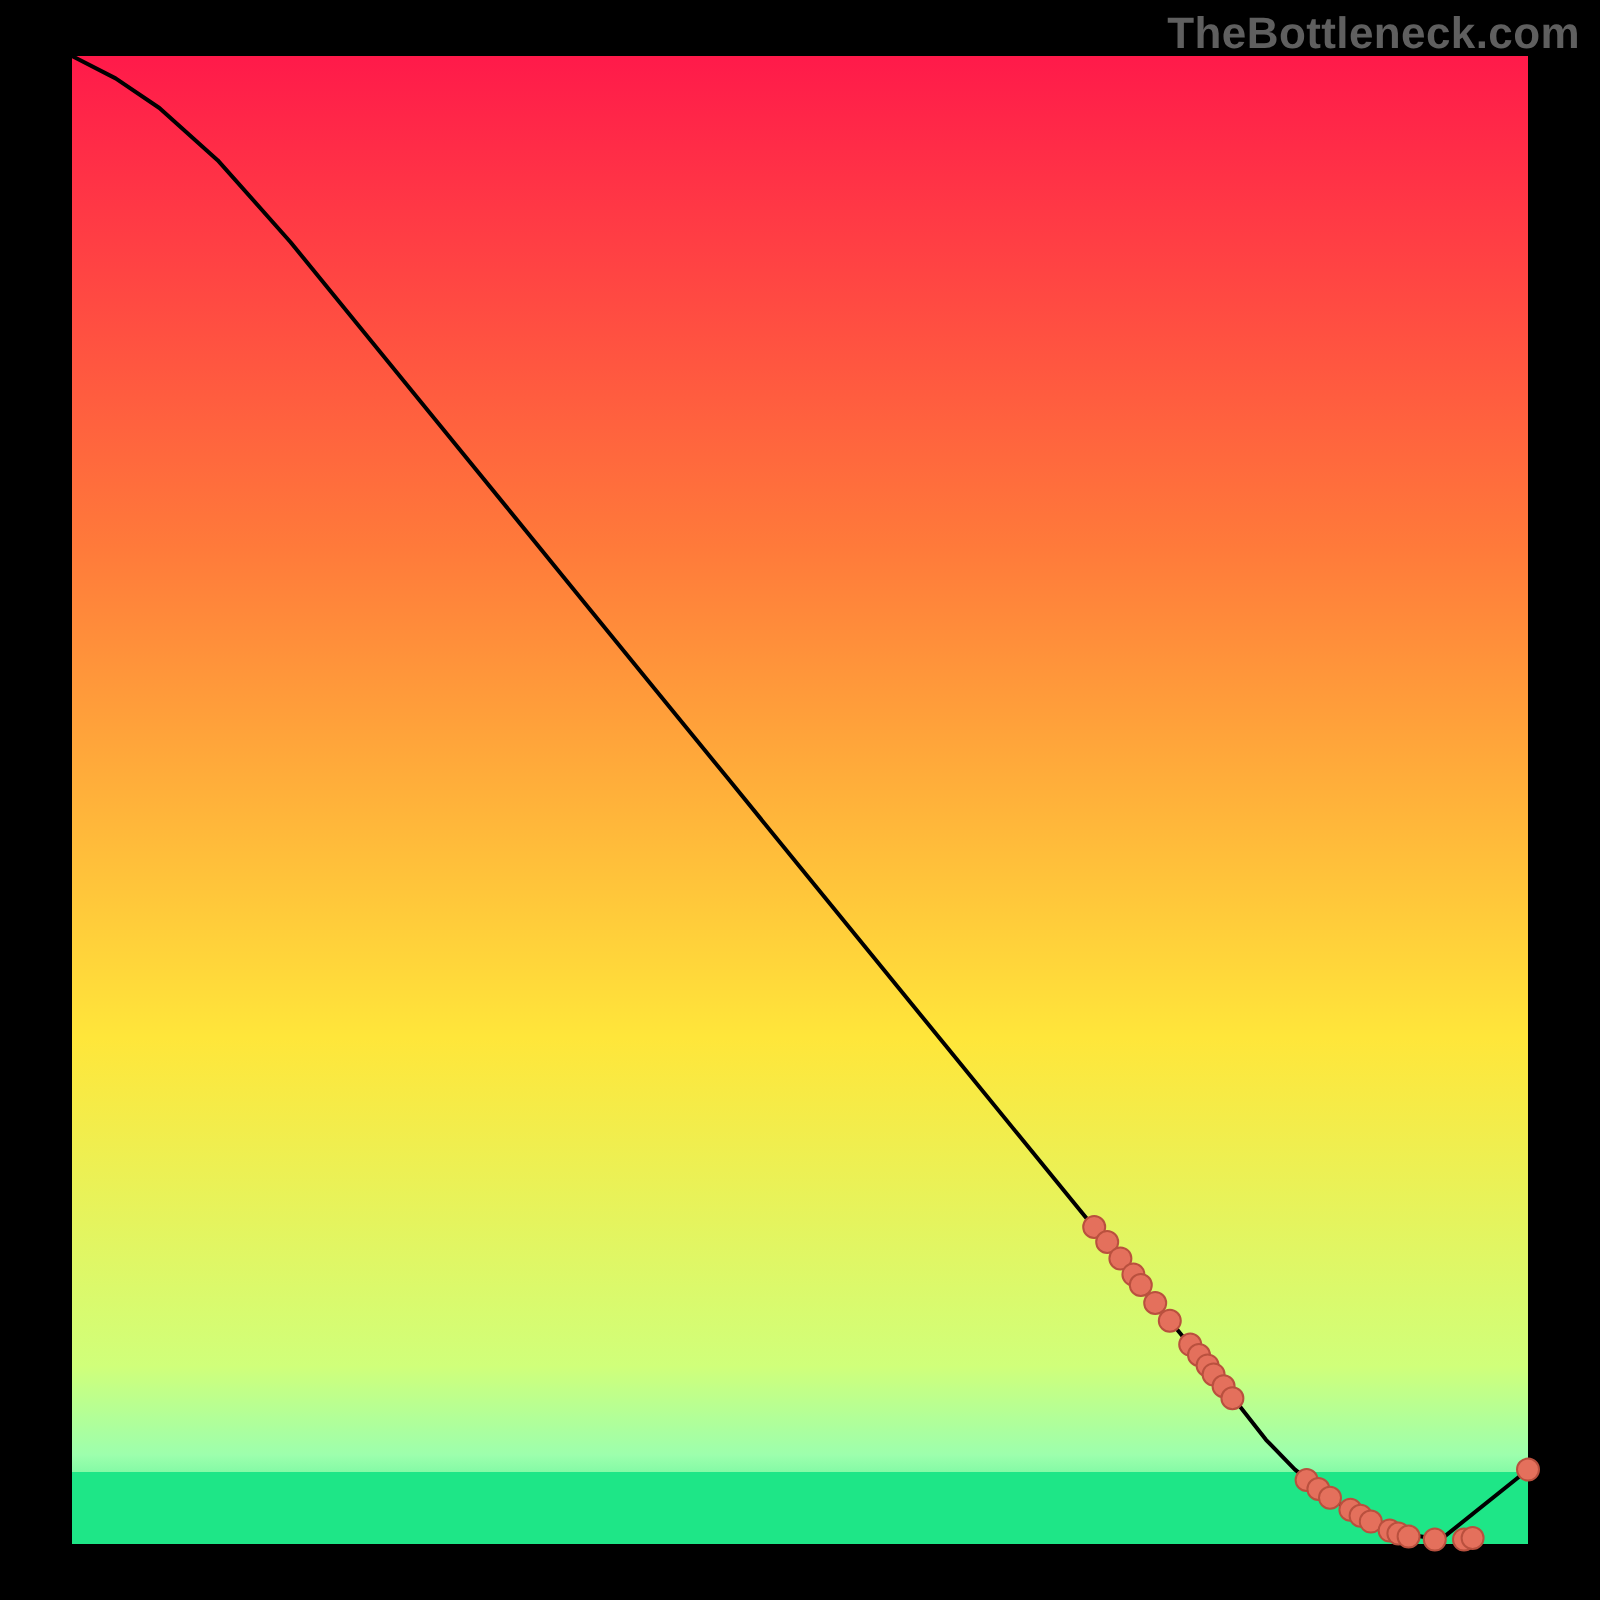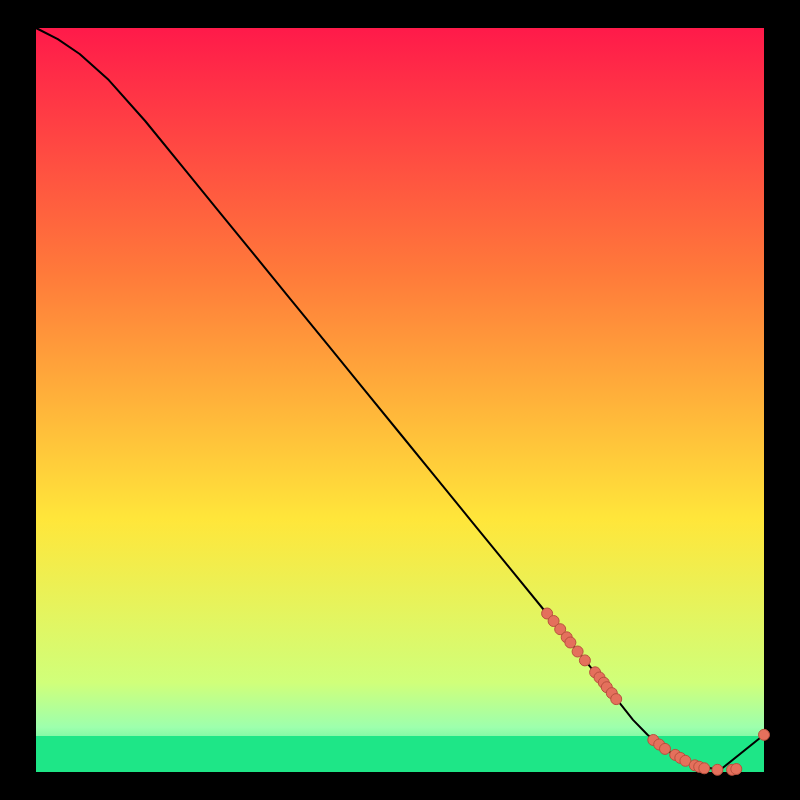--- a/index.html
+++ b/index.html
@@ -27,20 +27,21 @@
   }
   svg {
     position: absolute;
     left: 0;
     top: 0;
   }
 </style>
 </head>
 <body>
 <div class="stage">
+  <div class="attribution">TheBottleneck.com</div>
   <svg id="plot" width="800" height="800" viewBox="0 0 800 800">
       <defs>
         <linearGradient id="bg-grad" x1="0" y1="0" x2="0" y2="1">
           <stop offset="0%" stop-color="#ff1a4a"></stop>
           <stop offset="33%" stop-color="#ff7a3a"></stop>
           <stop offset="66%" stop-color="#ffe63a"></stop>
           <stop offset="88%" stop-color="#d0ff7a"></stop>
           <stop offset="94%" stop-color="#9dffad"></stop>
           <stop offset="100%" stop-color="#1ee687"></stop>
         </linearGradient>

